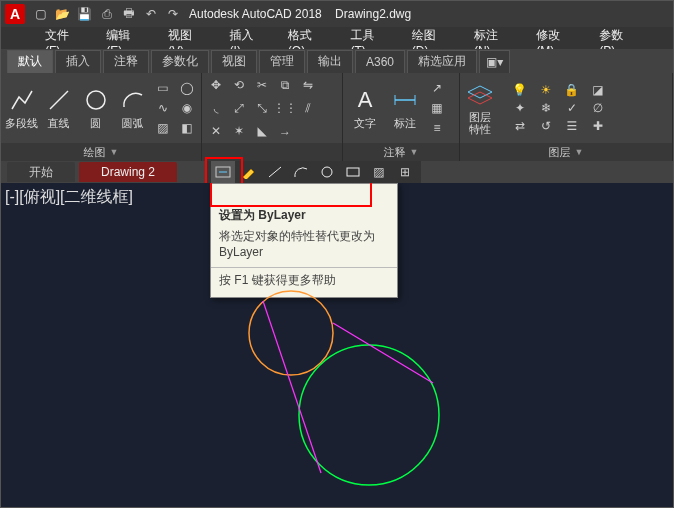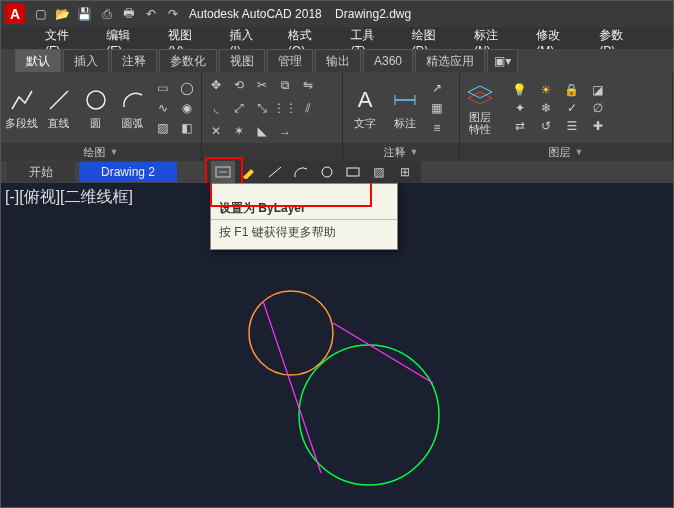--- a/index.html
+++ b/index.html
@@ -4,45 +4,45 @@
 <style>
 html,body{margin:0;padding:0;width:674px;height:508px;background:#1a2030;font-family:"Microsoft YaHei",Arial,sans-serif;font-size:12px;color:#ccc;overflow:hidden}
 .window{width:672px;height:506px;border:1px solid #555;display:flex;flex-direction:column;background:#1a2030}
 .titlebar{height:26px;background:#3a3a3a;display:flex;align-items:center;padding:0 4px;gap:8px}
 .app-icon{width:20px;height:20px;background:#d40000;border-radius:2px;display:flex;align-items:center;justify-content:center;color:#fff;font-weight:bold;font-size:14px}
 .qat{display:flex;gap:6px;align-items:center}
 .qat-btn{width:16px;height:16px;display:flex;align-items:center;justify-content:center;color:#ccc}
 .title-text{flex:1;text-align:left;color:#eee;font-size:12px}
 .menubar{height:22px;background:#343434;display:flex;padding:0 40px;gap:24px}
 .menu-item{color:#eee;font-size:12px;padding:0 4px}
-.tabbar{height:24px;background:#424242;display:flex;align-items:flex-start;padding:0 14px;gap:2px}
+.tabbar{height:24px;background:#424242;display:flex;align-items:center;padding:0 6px;gap:2px}
 .tab{height:22px;padding:0 10px;color:#ccc;font-size:12px;display:flex;align-items:center;border:1px solid #555;border-bottom:none;background:#3a3a3a}
 .tab.active{background:#5a5a5a;color:#fff}
 .tab.mini{padding:0 6px}
 .ribbon{height:88px;background:#424242;display:flex;position:relative}
 .panel{display:flex;flex-direction:column;border-right:1px solid #2a2a2a}
 .panel-body{flex:1;display:flex;align-items:center;padding:2px 4px;gap:4px}
 .panel-title{height:18px;background:#383838;text-align:center;font-size:11px;color:#ccc;display:flex;align-items:center;justify-content:center;gap:4px}
 .big-btn{display:flex;flex-direction:column;align-items:center;justify-content:center;width:36px;height:62px;color:#ddd;font-size:11px;gap:2px}
 .big-btn .ico{width:28px;height:28px;display:flex;align-items:center;justify-content:center}
 .small-col{display:flex;flex-direction:column;gap:2px}
 .small-btn{width:20px;height:18px;display:flex;align-items:center;justify-content:center;color:#ccc}
 .layers-panel{flex:1}
 .layers-body{display:flex;flex-direction:column;gap:2px;padding:4px 6px;flex:1}
 .layers-row{display:flex;gap:6px}
 .layers-row .ic{width:20px;height:16px;display:flex;align-items:center;justify-content:center}
 .utility-btn{width:22px;height:20px;display:flex;align-items:center;justify-content:center;color:#ccc;border:1px solid transparent}
 .red-box-1{position:absolute;left:204px;top:-4px;width:34px;height:30px;border:2px solid #f00;pointer-events:none}
 .file-tabs{height:22px;background:#424242;display:flex;align-items:center;padding:0 6px;gap:4px}
-.file-tab{height:20px;padding:0 22px;background:#1d4ed8;color:#eee;font-size:12px;display:flex;align-items:center;border-radius:2px 2px 0 0}
+.file-tab{height:20px;padding:0 22px;background:#7f1d1d;color:#eee;font-size:12px;display:flex;align-items:center;border-radius:2px 2px 0 0}
 .file-tab.inactive{background:#3a3a3a;color:#ccc}
 .viewport{flex:1;background:#1a2030;position:relative;overflow:hidden}
 .vp-label{position:absolute;left:4px;top:4px;color:#ddd;font-size:16px}
 .tooltip{position:absolute;left:209px;top:0;width:186px;background:#f5f4e8;border:1px solid #888;box-shadow:2px 2px 6px rgba(0,0,0,.5);color:#333;font-size:12px}
-.tooltip .tt-title{padding:16px 8px 2px;font-weight:bold}
+.tooltip .tt-title{padding:23px 8px 2px;font-weight:bold}
 .tooltip .tt-desc{padding:2px 8px 8px;color:#444}
 .tooltip .tt-sep{height:1px;background:#bbb;margin:0}
 .tooltip .tt-cmd{padding:6px 8px;display:flex;align-items:center;gap:6px;font-weight:bold}
 .tooltip .tt-cmd .cmicon{width:16px;height:14px;background:#ffcc33;border:1px solid #aa8800}
 .tooltip .tt-help{padding:4px 8px 8px;color:#444}
 .red-box-2{position:absolute;left:209px;top:-4px;width:158px;height:24px;border:2px solid #f00;pointer-events:none}
 svg{display:block}
 .caret{font-size:9px;color:#999}
 </style>
 </head>
@@ -275,20 +275,21 @@
       <div class="utility-btn">⊞</div>
     </div>
     <div class="red-box-1"></div>
   </div>
 
   <div class="viewport">
     <div class="vp-label">[-][俯视][二维线框]</div>
 
     <div class="tooltip">
       <div class="tt-title">设置为 ByLayer</div>
+      <div class="tt-desc">将选定对象的特性替代更改为 ByLayer</div>
       <div class="tt-sep"></div>
       <div class="tt-help">按 F1 键获得更多帮助</div>
     </div>
     <div class="red-box-2"></div>
 
     <svg width="672" height="320" style="position:absolute;left:0;top:0;pointer-events:none">
       <circle cx="290" cy="150" r="42" fill="none" stroke="#ff9933" stroke-width="1.5"></circle>
       <circle cx="368" cy="232" r="70" fill="none" stroke="#00ff44" stroke-width="1.5"></circle>
       <line x1="262" y1="118" x2="320" y2="290" stroke="#ff33ff" stroke-width="1.2"></line>
       <line x1="332" y1="140" x2="432" y2="200" stroke="#ff33ff" stroke-width="1.2"></line>

